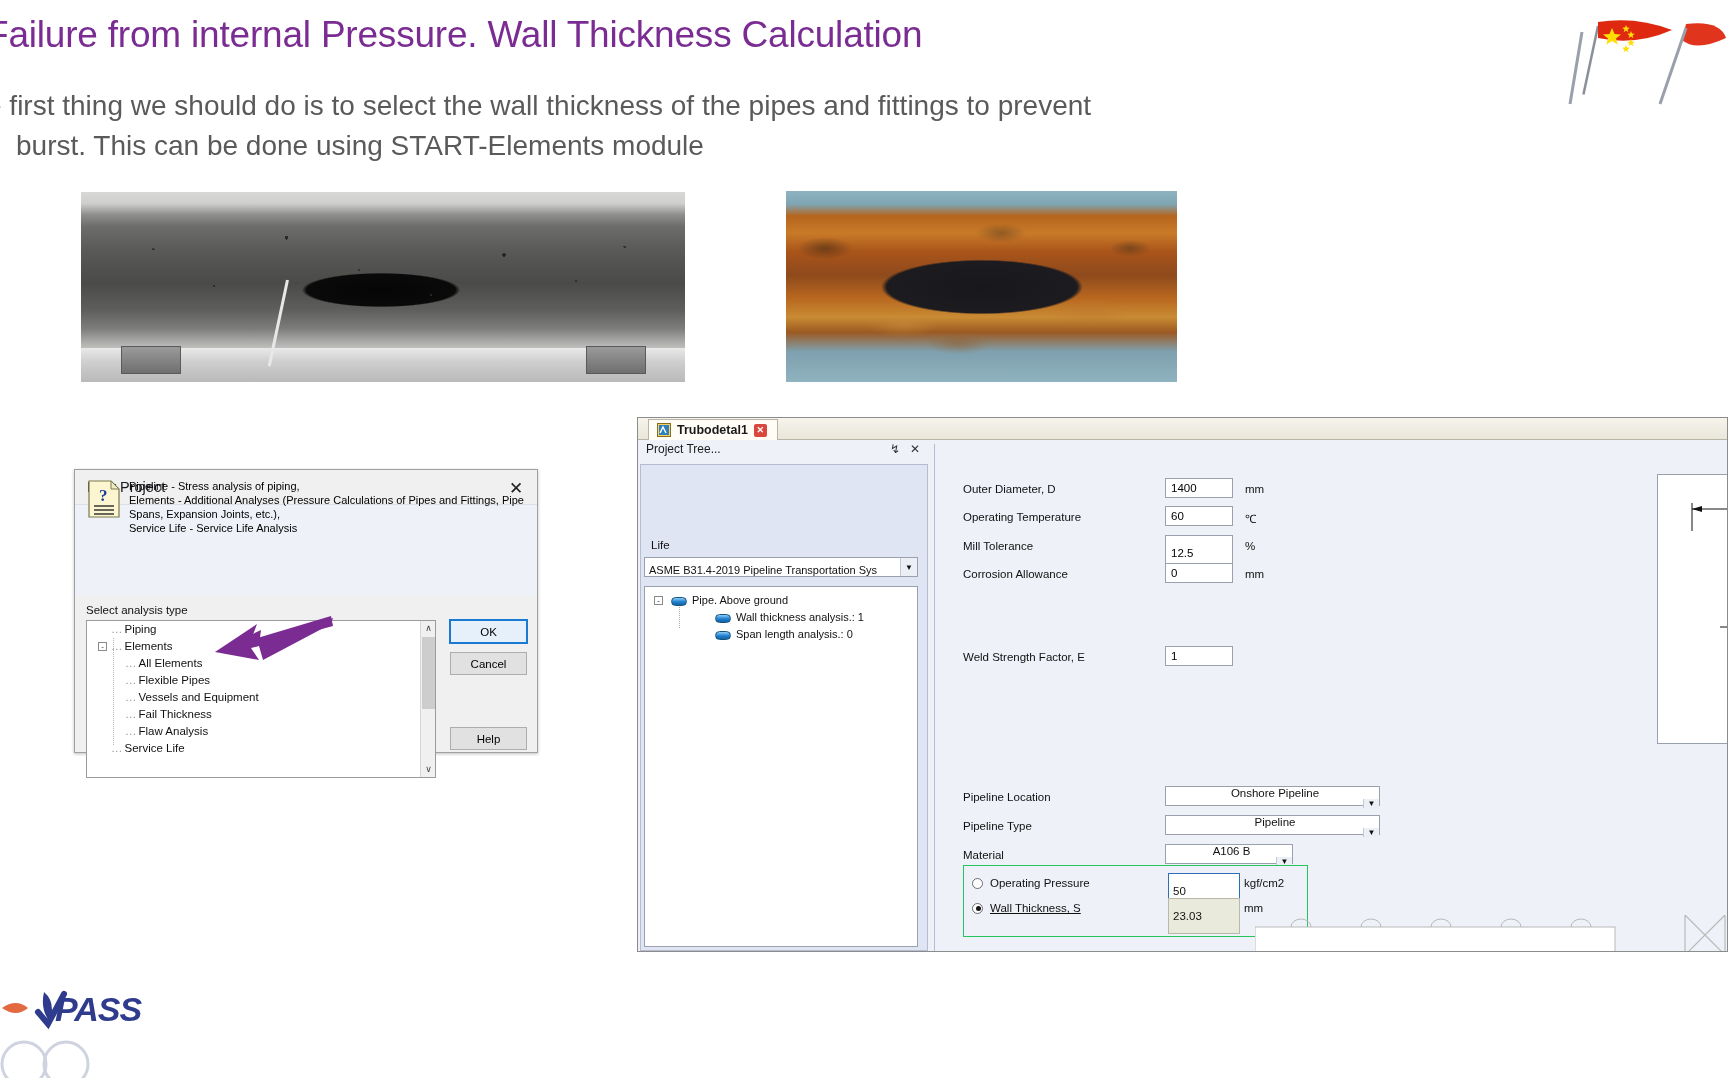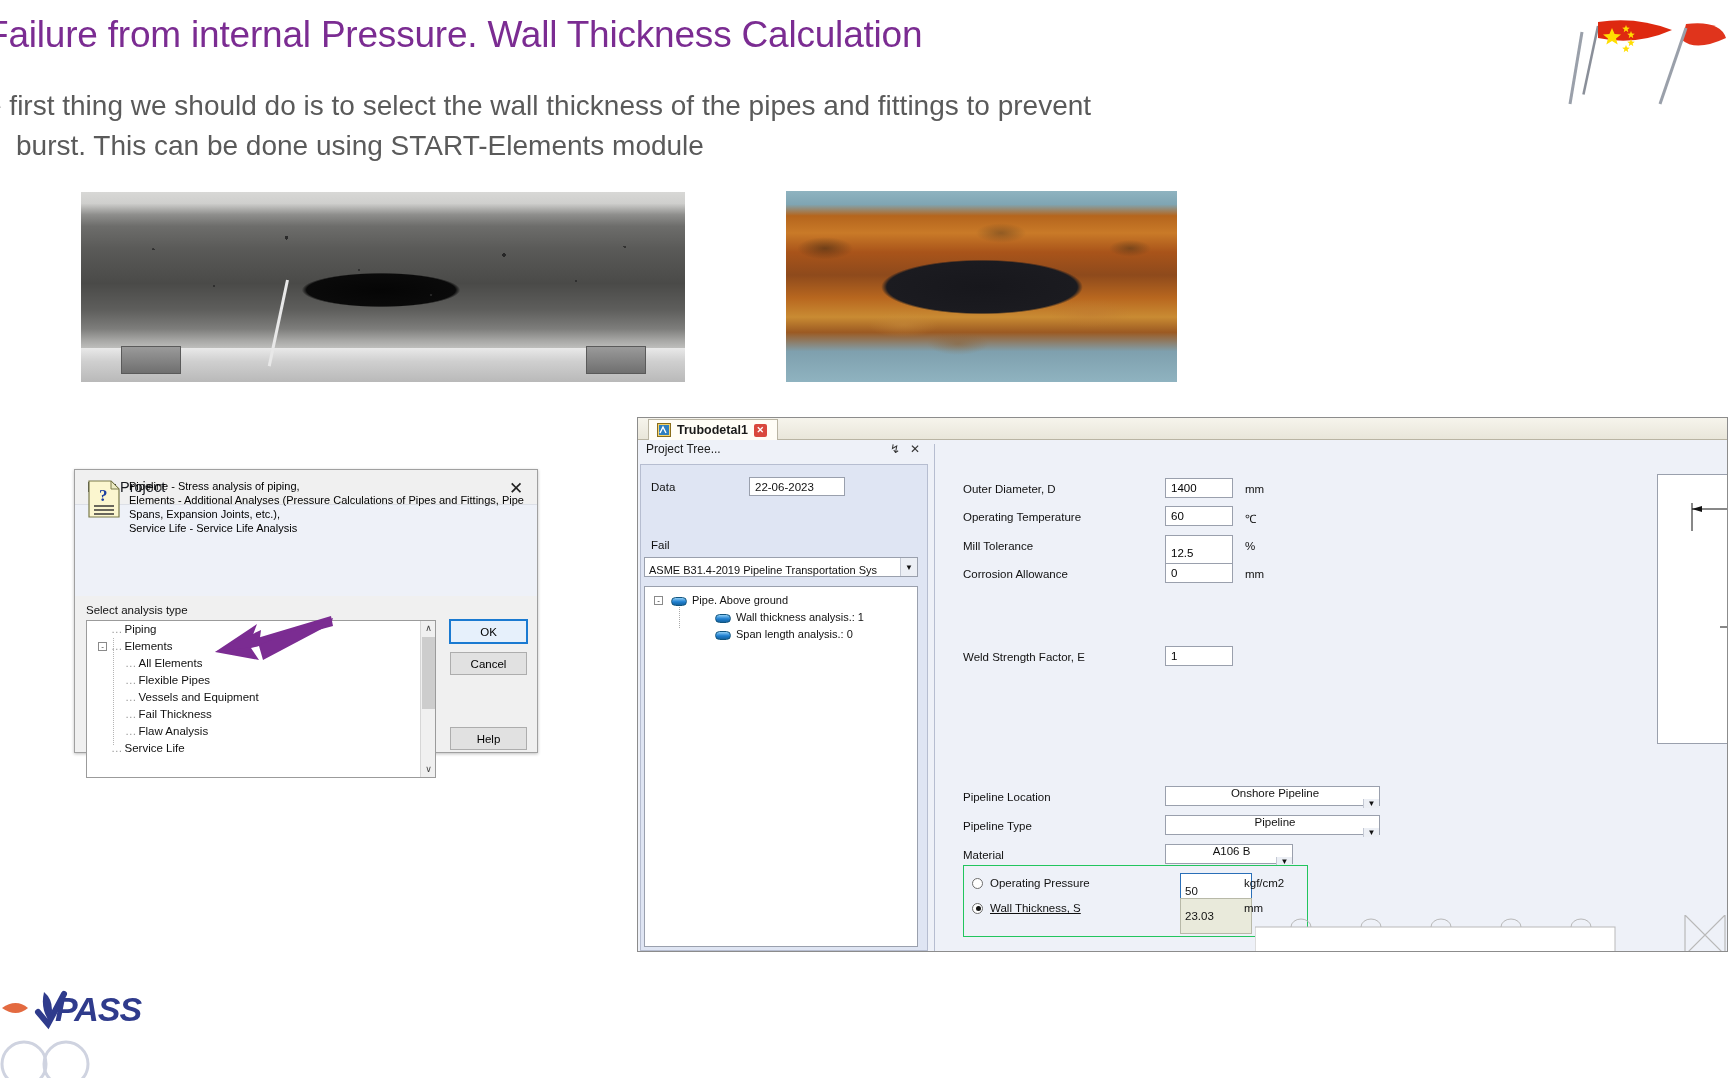--- a/index.html
+++ b/index.html
@@ -261,21 +261,21 @@
   }
   
   #pressure-group {
     position:absolute; left:28px; bottom:14px; width:345px; height:72px;
     border:1px solid #22c55e; background:#eef1f8;
   }
   #pressure-group .prow { position:absolute; left:8px; height:22px; display:flex; align-items:center; gap:7px; font-size:11.5px; }
   .radio { width:11px; height:11px; border-radius:50%; border:1px solid #6d6d6d; background:#fff; position:relative; }
   .radio.on::after { content:""; position:absolute; left:2.5px; top:2.5px; width:5px; height:5px; border-radius:50%; background:#151515; }
   #pressure-group .pbox {
-    position:absolute; left:216px; width:72px; height:36px; font-size:11.5px;
+    position:absolute; left:204px; width:72px; height:36px; font-size:11.5px;
     display:flex; align-items:center; padding-left:4px;
   }
   #pressure-group .punit { position:absolute; left:280px; font-size:11.5px; }
   
   #bottom-strip { position:absolute; left:320px; bottom:-4px; width:760px; height:40px; }
 </style>
 </head>
 <body>
 
 <div id="root">
@@ -422,26 +422,22 @@
 
     <div id="panel-header">
       <span class="ph-title">Project Tree...</span>
       <span class="ph-tools">
         <span>↯</span>
         <span>✕</span>
       </span>
     </div>
 
     <div id="left-panel">
-      <div class="row" style="top:8px;position:absolute;width:100%;">
-        <span class="lbl">Data</span>
-        <span class="fld">22-06-2023</span>
-      </div>
-
-      <div class="code-label">Fail</div>
+
+      <div class="code-label">Life</div>
 
       <div id="code-combo">
         <span class="cv">ASME B31.4-2019 Pipeline Transportation Sys</span>
         <span class="arrow">▼</span>
       </div>
 
       <div id="proj-tree">
         <div class="guide"></div>
         <div class="trow r0">
           <span class="exp">-</span>

